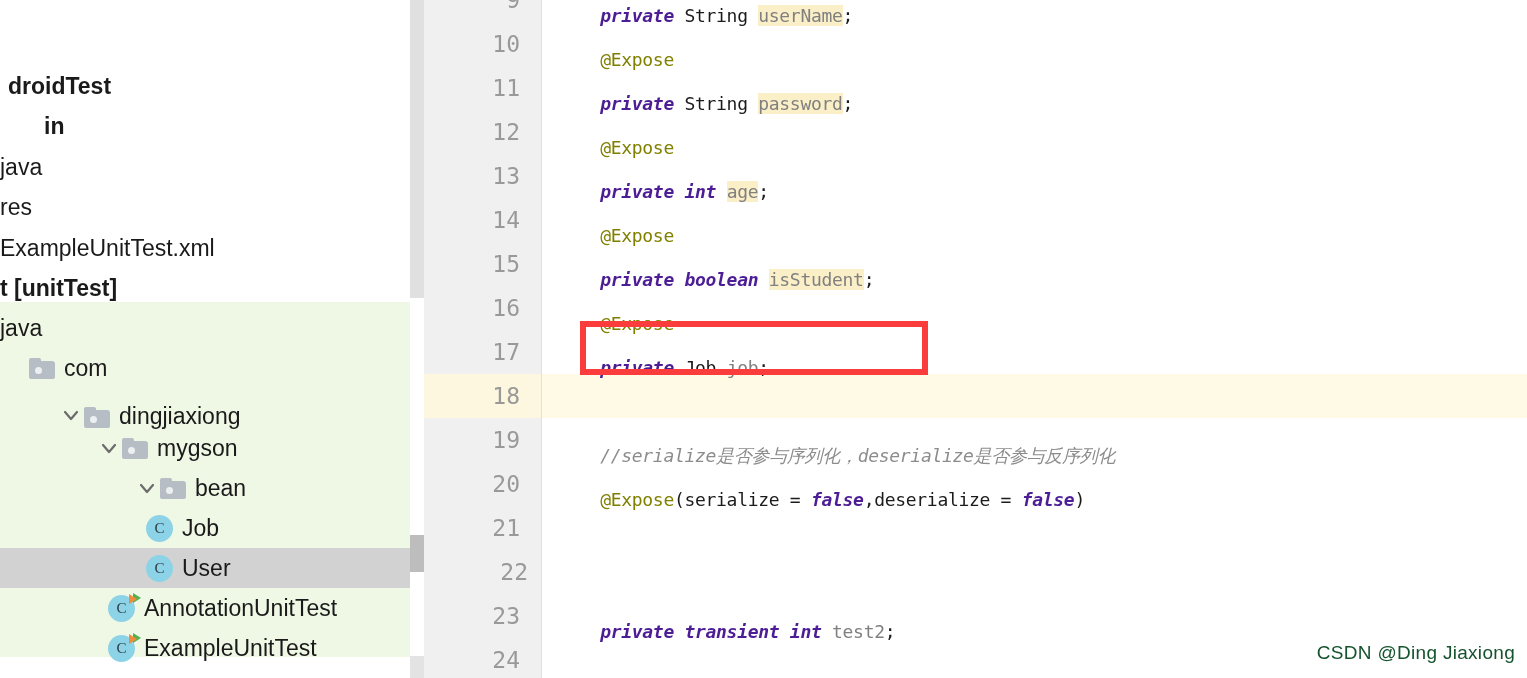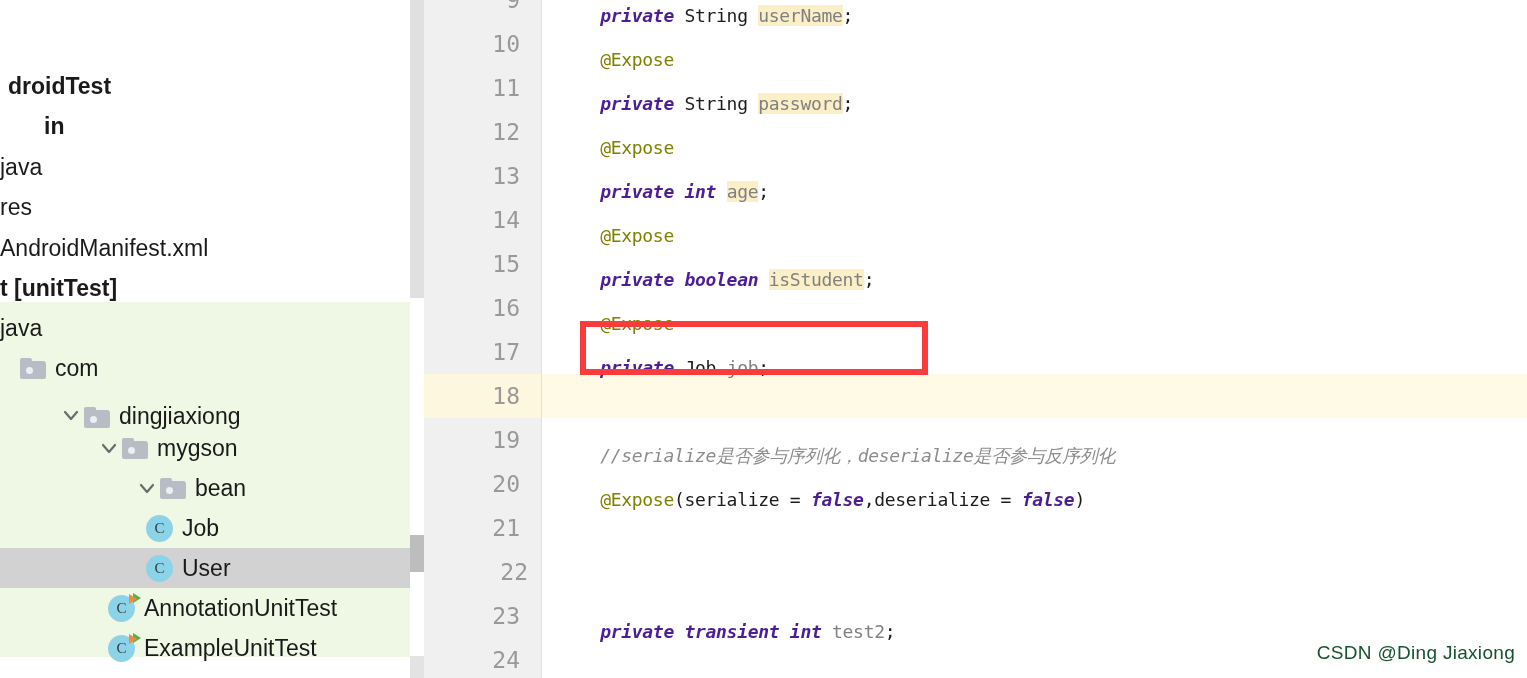--- a/index.html
+++ b/index.html
@@ -255,31 +255,31 @@
         <div class="tree-row" style="top: 147px;">
           <div style="width: 0px; flex: 0 0 auto;"></div>
           <span class="tree-label">java</span>
         </div>
         <div class="tree-row" style="top: 187px;">
           <div style="width: 0px; flex: 0 0 auto;"></div>
           <span class="tree-label">res</span>
         </div>
         <div class="tree-row" style="top: 228px;">
           <div style="width: 0px; flex: 0 0 auto;"></div>
-          <span class="tree-label">AndroidManifest.xml</span>
+          <span class="tree-label">ExampleUnitTest.xml</span>
         </div>
         <div class="tree-row" style="top: 268px;">
           <div style="width: 0px; flex: 0 0 auto;"></div>
           <span class="tree-label bold">t [unitTest]</span>
         </div>
         <div class="tree-row" style="top: 308px;">
           <div style="width: 0px; flex: 0 0 auto;"></div>
           <span class="tree-label">java</span>
         </div>
-        <div class="tree-row" style="top: 348px;">
+        <div class="tree-row" style="top: 348px; padding-left: 9px;">
           <div style="width: 20px; flex: 0 0 auto;"></div>
           <span class="folder-icon">
             <span class="ftab"></span>
             <span class="fbody"></span>
             <span class="fdot"></span>
           </span>
           <span class="tree-label">com</span>
         </div>
         <div class="tree-row" style="top: 388px; align-items: flex-end;">
           <div style="width: 58px; flex: 0 0 auto;"></div>

